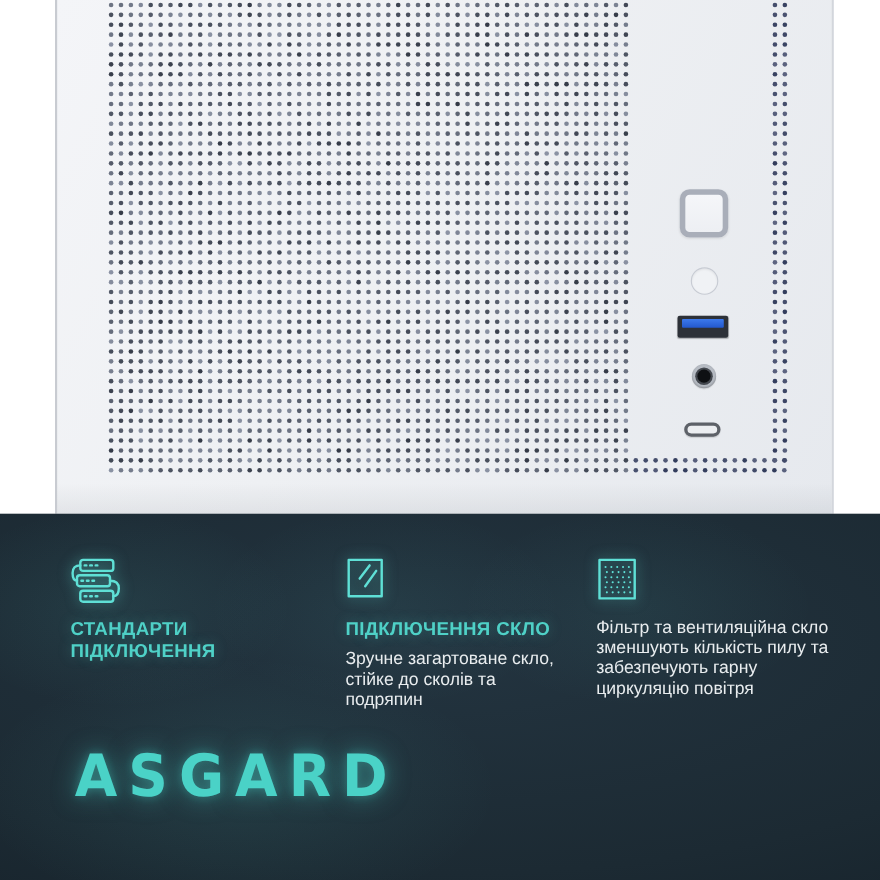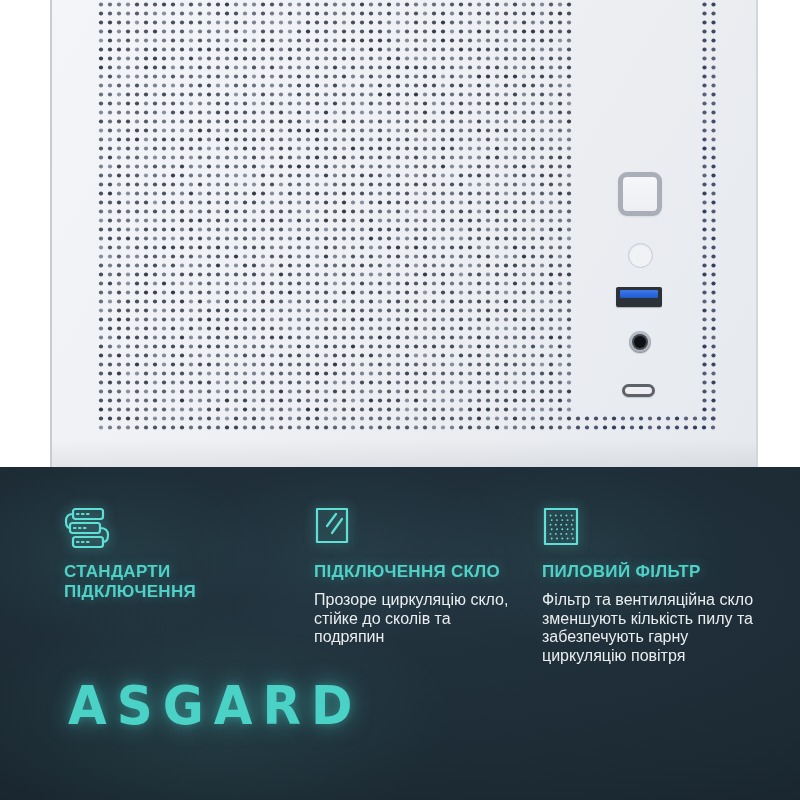--- a/index.html
+++ b/index.html
@@ -2806,21 +2806,21 @@
 
     <div class="feature-col col-2">
       <div class="feature-icon">
         <svg width="36" height="38" viewBox="0 0 36 38">
           <rect x="3" y="2" width="30" height="33"></rect>
           <path d="M22 7 L13 19"></path>
           <path d="M28 12 L18 26"></path>
         </svg>
       </div>
       <h3 class="feature-title">ПІДКЛЮЧЕННЯ СКЛО</h3>
-      <p class="feature-body">Прозоре циркуляцію скло, стійке до сколів та подряпин</p>
+      <p class="feature-body">Зручне загартоване скло, стійке до сколів та подряпин</p>
     </div>
 
     <div class="feature-col col-3">
       <div class="feature-icon">
         <svg width="38" height="40" viewBox="0 0 38 40">
           <rect x="3" y="2" width="32" height="35"></rect>
           <g id="filter-dots" stroke="none">
               <circle cx="8.5" cy="8.5" r="0.95" fill="#5fe0d6"></circle>
               <circle cx="13.8" cy="8.5" r="0.95" fill="#5fe0d6"></circle>
               <circle cx="19.1" cy="8.5" r="0.95" fill="#5fe0d6"></circle>
@@ -2847,20 +2847,19 @@
               <circle cx="24.4" cy="26.9" r="0.95" fill="#5fe0d6"></circle>
               <circle cx="29.7" cy="26.9" r="0.95" fill="#5fe0d6"></circle>
               <circle cx="9.7" cy="31.5" r="0.95" fill="#5fe0d6"></circle>
               <circle cx="15" cy="31.5" r="0.95" fill="#5fe0d6"></circle>
               <circle cx="20.3" cy="31.5" r="0.95" fill="#5fe0d6"></circle>
               <circle cx="25.599999999999998" cy="31.5" r="0.95" fill="#5fe0d6"></circle>
               <circle cx="30.9" cy="31.5" r="0.95" fill="#5fe0d6"></circle>
             </g>
         </svg>
       </div>
-      <h3 class="feature-title">ПИЛОВИЙ ФІЛЬТР</h3>
       <p class="feature-body">Фільтр та вентиляційна скло зменшують кількість пилу та забезпечують гарну циркуляцію повітря</p>
     </div>
 
     <h1 class="brand-logo">ASGARD</h1>
   </div>
 
 </div>
 
 </body></html>

